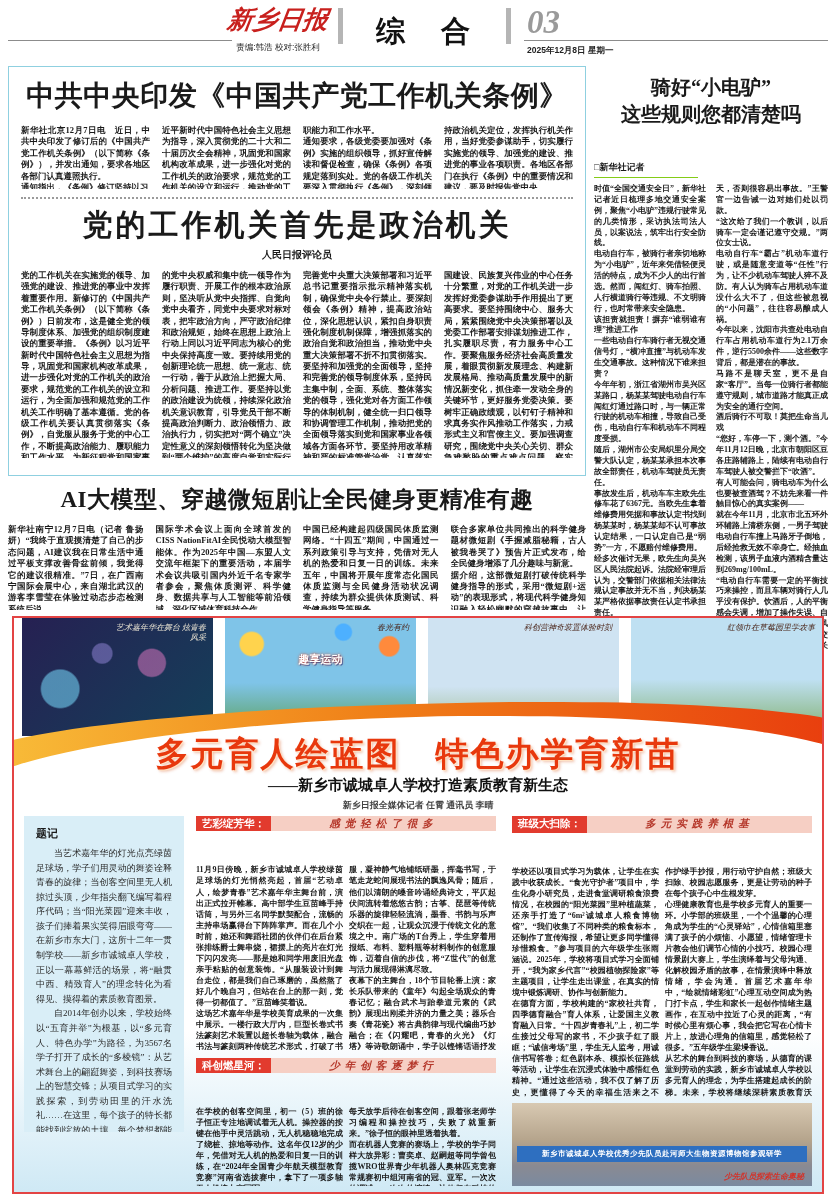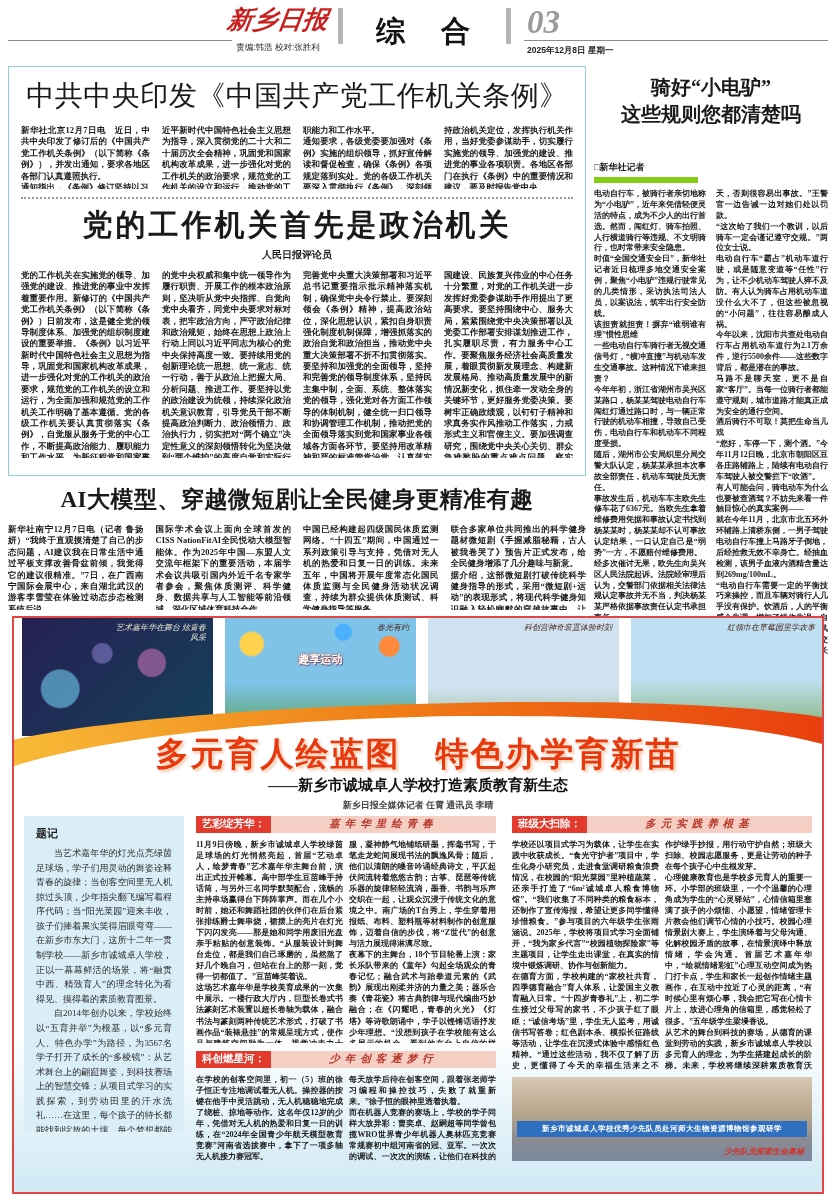--- a/index.html
+++ b/index.html
@@ -13,37 +13,37 @@
   .logo{font-weight:bold;font-style:italic;font-size:25px;color:#c8201d;transform:skewX(-8deg);line-height:1.1;}
   .editors{font-family:"Liberation Sans",sans-serif;font-size:8.5px;color:#222;margin-top:8px;white-space:nowrap;}
   .vbar{position:absolute;top:8px;width:5px;height:36px;background:#b5b5b5;}
   .vbar.v1{left:338px;} .vbar.v2{left:506px;}
   .section-name{position:absolute;left:360px;top:12px;width:140px;text-align:center;
         font-family:"Liberation Sans",sans-serif;font-size:29px;font-weight:900;letter-spacing:14px;color:#111;}
   .pagenum{position:absolute;left:527px;top:4px;font-size:33px;font-weight:900;font-style:italic;color:#9a9a9a;}
   .pagedate{position:absolute;left:527px;top:45px;font-family:"Liberation Sans",sans-serif;font-size:8.5px;font-weight:bold;color:#222;}
   
   .box1{position:absolute;left:8px;top:66px;width:578px;height:410px;border:1px solid #8fd0e0;box-sizing:border-box;padding:2px 12px;overflow:hidden;}
-  .h1{font-size:28px;font-weight:400;text-align:center;letter-spacing:0.5px;margin:8px 0 10px;}
+  .h1{font-size:28px;font-weight:700;text-align:center;letter-spacing:0.5px;margin:8px 0 10px;}
   .cols4{display:flex;gap:12px;}
   .col{flex:1;font-size:8.5px;line-height:1.34;text-align:justify;overflow:hidden;}
   .col p{margin:0;text-indent:2em;}
   .col p.bold{font-weight:bold;text-indent:0;}
   .c1h{height:64px;}
   .dotline{border-top:2px dotted #9a9a9a;margin:8px 0 0;}
   .h2{font-size:30px;font-weight:700;text-align:center;letter-spacing:3px;margin:6px 0 2px;}
   .byline2{text-align:center;font-weight:bold;font-size:10px;margin:0 0 8px;}
   .c2h{height:188px;}
   .ai{position:absolute;left:8px;top:482px;width:578px;height:128px;overflow:hidden;}
   .h3{font-size:23px;font-weight:900;text-align:center;margin:2px 0 9px;letter-spacing:0.5px;}
   .c3h{height:90px;}
   
   .right-art{position:absolute;left:594px;top:66px;width:234px;height:590px;overflow:hidden;}
   .h4{font-size:20px;font-weight:900;text-align:center;line-height:1.35;margin:8px 0 14px;}
-  .rbyline{font-size:9px;font-weight:bold;width:104px;border-bottom:6px solid #84cc16;padding-bottom:3px;margin-bottom:6px;margin-top:33px;}
+  .rbyline{font-size:9px;font-weight:bold;width:104px;border-bottom:1px solid #84cc16;padding-bottom:3px;margin-bottom:6px;margin-top:33px;}
   .cols2{display:flex;gap:10px;height:480px;}
   .cols2 .col{font-size:8px;line-height:1.36;}
   
   .feature{position:absolute;left:12px;top:616px;width:812px;height:578px;border:2px solid #e34444;box-sizing:border-box;
            background:linear-gradient(180deg,#ffffff 72%,#cfe9f5 100%);overflow:hidden;}
   .photos{position:absolute;top:0;left:0;right:0;height:118px;display:flex;gap:12px;padding-left:8px;}
   .photo{flex:1;position:relative;overflow:hidden;}
   .photo.p1{background:radial-gradient(circle at 20% 60%,rgba(120,220,255,.55) 0 11%,transparent 12%),
             radial-gradient(circle at 68% 38%,rgba(255,130,210,.45) 0 9%,transparent 10%),
             radial-gradient(circle at 42% 30%,rgba(180,160,255,.4) 0 7%,transparent 8%),
@@ -70,21 +70,21 @@
   .preface{width:160px;flex:none;}
   .preface-box{background:#d9eef7;padding:10px 12px;height:316px;box-sizing:border-box;overflow:hidden;}
   .preface-box .ptitle{font-weight:bold;font-size:11px;margin:0 0 5px;}
   .preface-box p{font-size:9px;line-height:1.62;margin:0;text-indent:2em;color:#2a2a2a;text-align:justify;}
   .f-main{flex:1;display:flex;gap:16px;min-width:0;}
   .f-col{flex:1;display:flex;flex-direction:column;min-width:0;}
   .sec-head{display:flex;height:17px;margin-bottom:6px;}
   .sec-label{background:#e23b2e;color:#fff;font-weight:bold;font-size:10.5px;padding:1px 6px 0;white-space:nowrap;}
   .sec-title{flex:1;background:#f6cfc4;color:#b5372a;font-size:10.5px;font-weight:bold;font-style:italic;
         text-align:center;letter-spacing:5px;padding-top:1px;}
-  .sec-body{display:flex;gap:6px;overflow:hidden;}
+  .sec-body{display:flex;gap:6px;overflow:hidden;margin-top:27px;}
   .sec-body .col{font-size:8px;line-height:1.38;}
   .art-body{height:204px;margin-bottom:8px;}
   .tech-body{height:88px;}
   .moral-body{height:232px;margin-bottom:6px;}
   .f-photo{height:84px;position:relative;overflow:hidden;
         background:linear-gradient(180deg,#d8c9b2 0%,#b5a48c 45%,#8a8a92 75%,#7a8aa0 100%);text-decoration:underline;}
   .f-photo .banner{position:absolute;left:5px;right:5px;bottom:24px;background:#2e6fc0;color:#fff;
         font-size:7.5px;font-weight:bold;text-align:center;padding:3px 0;letter-spacing:0.5px;}
   .f-photo .pcap{position:absolute;right:8px;bottom:4px;color:#d2332a;font-size:8px;font-style:italic;font-weight:bold;}
 </style>
@@ -164,23 +164,23 @@
   </div>
 
   <div class="right-art">
     <div class="h4">
       <div>骑好“小电驴”</div>
       <div>这些规则您都清楚吗</div>
     </div>
     <div class="rbyline">□新华社记者</div>
     <div class="cols2">
       <div class="col">
+          <p class="bold">时值“全国交通安全日”，新华社记者近日梳理多地交通安全案例，聚焦“小电驴”违规行驶常见的几类情形，采访执法司法人员，以案说法，筑牢出行安全防线。</p>
           <p class="bold">电动自行车，被骑行者亲切地称为“小电驴”，近年来凭借轻便灵活的特点，成为不少人的出行首选。然而，闯红灯、骑车拍照、人行横道骑行等违规、不文明骑行，也时常带来安全隐患。</p>
-          <p class="bold">时值“全国交通安全日”，新华社记者近日梳理多地交通安全案例，聚焦“小电驴”违规行驶常见的几类情形，采访执法司法人员，以案说法，筑牢出行安全防线。</p>
-          <p class="bold">该担责就担责！摒弃“谁弱谁有理”惯性思维</p>
+          <p class="bold">该担责就担责！摒弃“谁弱谁有理”推进工作</p>
           <p class="bold">一些电动自行车骑行者无视交通信号灯，“横冲直撞”与机动车发生交通事故。这种情况下谁来担责？</p>
           <p class="bold">今年年初，浙江省湖州市吴兴区某路口，杨某某驾驶电动自行车闯红灯通过路口时，与一辆正常行驶的机动车相撞，导致自己受伤，电动自行车和机动车不同程度受损。</p>
           <p class="bold">随后，湖州市公安局织里分局交警大队认定，杨某某承担本次事故全部责任，机动车驾驶员无责任。</p>
           <p class="bold">事故发生后，机动车车主欧先生修车花了6367元。当欧先生拿着维修费用凭据和事故认定书找到杨某某时，杨某某却不认可事故认定结果，一口认定自己是“弱势”一方，不愿赔付维修费用。</p>
           <p class="bold">经多次催讨无果，欧先生向吴兴区人民法院起诉。法院经审理后认为，交警部门依据相关法律法规认定事故并无不当，判决杨某某严格依据事故责任认定书承担责任。</p>
           <p class="bold">这个案件的裁判结果，摒弃“谁弱谁有理”的惯性思维，清晰体现了“谁违法、谁担责”原则，有利于引导电动自行车驾驶人强化规则意识与风险意识，对构建权责清晰、安全文明的道路治理格局具有参考意义。</p>
         </div>
       <div class="col">
           <p class="bold">天，否则很容易出事故。”王警官一边告诫一边对她们处以罚款。</p>
           <p class="bold">“这次给了我们一个教训，以后骑车一定会谨记遵守交规。”两位女士说。</p>
@@ -226,21 +226,21 @@
           <div>
               <p class="bold">当艺术嘉年华的灯光点亮绿茵足球场，学子们用灵动的舞姿诠释青春的旋律；当创客空间里无人机掠过头顶，少年指尖翻飞编写着程序代码；当“阳光菜园”迎来丰收，孩子们捧着果实笑得眉眼弯弯——在新乡市东大门，这所十二年一贯制学校——新乡市诚城卓人学校，正以一幕幕鲜活的场景，将“融贯中西、精致育人”的理念转化为看得见、摸得着的素质教育图景。</p>
               <p class="bold">自2014年创办以来，学校始终以“五育并举”为根基，以“多元育人、特色办学”为路径，为3567名学子打开了成长的“多棱镜”：从艺术舞台上的翩跹舞姿，到科技赛场上的智慧交锋；从项目式学习的实践探索，到劳动田里的汗水洗礼……在这里，每个孩子的特长都能找到绽放的土壤，每个梦想都能拥有生长的空间。一幅充满活力与温度的素质教育新生态画卷，正徐徐展开。</p>
             </div>
         </div>
       </div>
       <div class="f-main">
         <div class="f-col">
           <div class="sec-head">
             <span class="sec-label">艺彩绽芳华：</span>
-            <span class="sec-title">嘉年华里绘青春</span>
+            <span class="sec-title">感觉轻松了很多</span>
           </div>
           <div class="sec-body art-body">
             <div class="col">
                 <p class="bold">11月9日傍晚，新乡市诚城卓人学校绿茵足球场的灯光悄然亮起，首届“艺动卓人，绘梦青春”艺术嘉年华主舞台前，演出正式拉开帷幕。高中部学生豆苗峰手持话筒，与另外三名同学默契配合，流畅的主持串场赢得台下阵阵掌声。而在几个小时前，她还和舞蹈社团的伙伴们在后台紧张排练爵士舞串烧，裙摆上的亮片在灯光下闪闪发亮——那是她和同学用废旧光盘亲手粘贴的创意装饰。“从服装设计到舞台走位，都是我们自己琢磨的，虽然熬了好几个晚自习，但站在台上的那一刻，觉得一切都值了。”豆苗峰笑着说。</p>
                 <p class="bold">这场艺术嘉年华是学校美育成果的一次集中展示。一楼行政大厅内，巨型长卷式书法篆刻艺术装置以超长卷轴为载体，融合书法与篆刻两种传统艺术形式，打破了书画作品“装裱悬挂”的常规呈现方式，使作品与建筑空间融为一体，视觉冲击力十足。这种布置将静态的艺术转化为动态的空间景观，成为“传统艺术年轻化、空间化展示”的生动案例。文化广场的艺术雅集上，学生身着汉</p>
               </div>
             <div class="col">
                 <p class="bold">服，凝神静气地铺纸研墨，挥毫书写，于笔走龙蛇间展现书法的飘逸风骨；随后，他们以清朗的嗓音吟诵经典诗文，平仄起伏间流转着悠悠古韵；古筝、琵琶等传统乐器的旋律轻轻流淌，墨香、书韵与乐声交织在一起，让观众沉浸于传统文化的意境之中。南广场的T台秀上，学生穿着用报纸、布料、塑料瓶等材料制作的创意服饰，迈着自信的步伐，将“Z世代”的创意与活力展现得淋漓尽致。</p>
                 <p class="bold">夜幕下的主舞台，18个节目轮番上演：家长乐队带来的《童年》勾起全场观众的青春记忆；融合武术与跆拳道元素的《武韵》展现出刚柔并济的力量之美；器乐合奏《青花瓷》将古典韵律与现代编曲巧妙融合；在《闪耀吧，青春的火光》《灯塔》等诗歌朗诵中，学子以铿锵话语抒发少年理想。“没想到孩子在学校能有这么多展示的机会，看到他在台上自信的样子，我们特别欣慰。”一位前来观看演出的家长感慨道。</p>
               </div>

